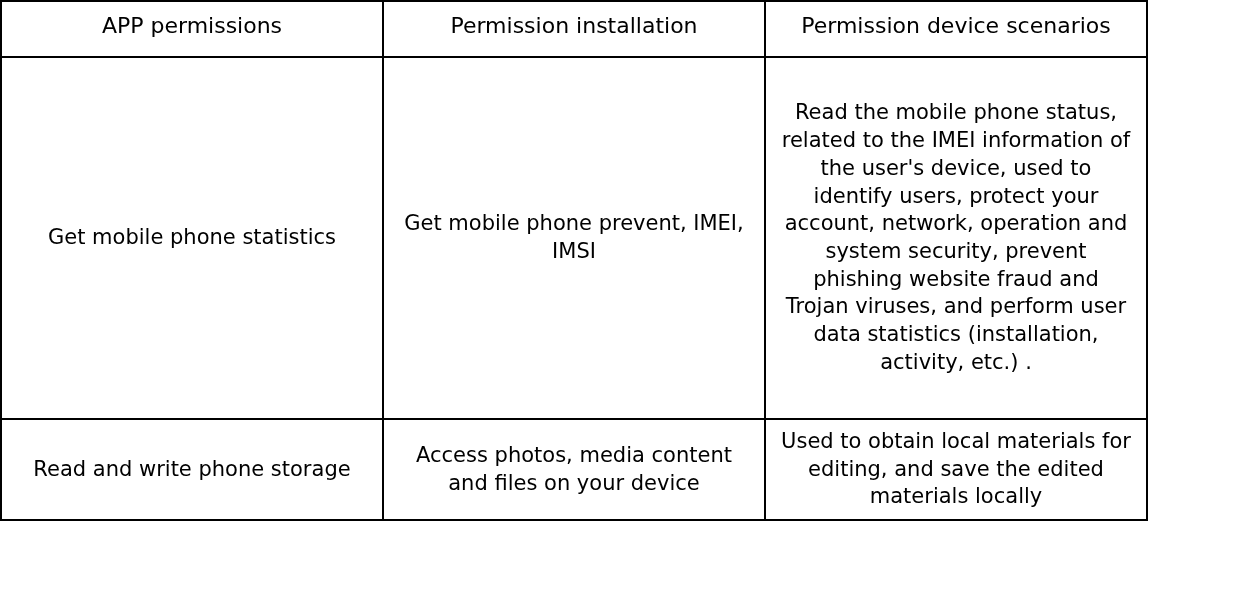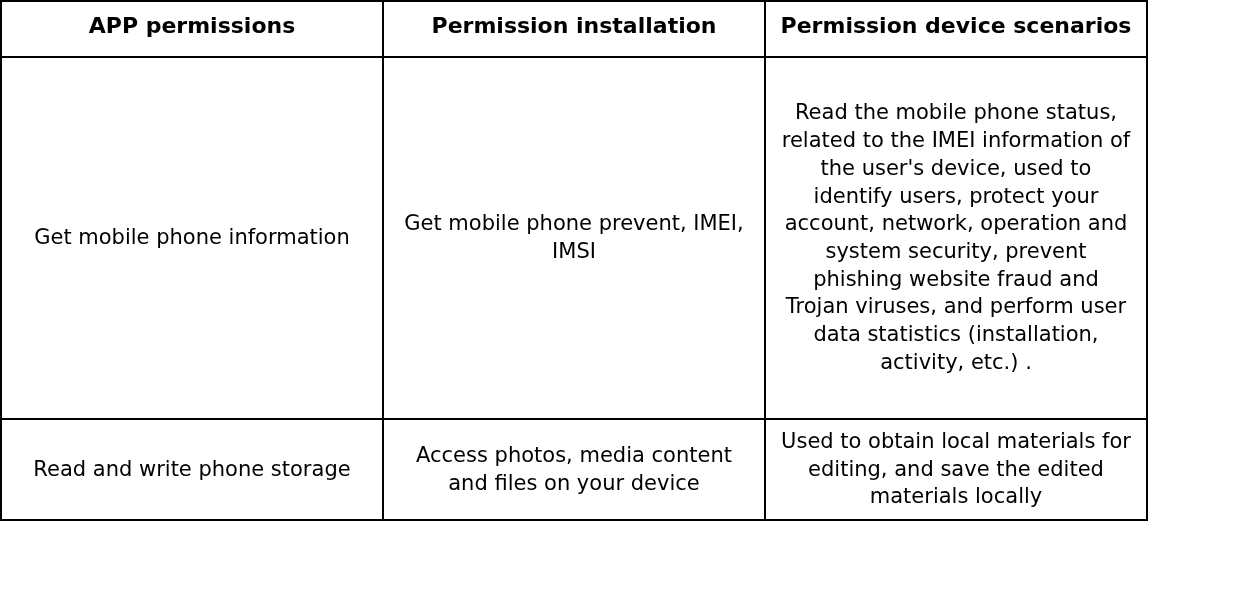--- a/index.html
+++ b/index.html
@@ -39,21 +39,21 @@
     text-align: center;
     vertical-align: middle;
     font-size: 21px;
     line-height: 1.32;
   }
   table.perm-table th:first-child,
   table.perm-table td:first-child {
     border-left: 2px solid #000;
   }
   table.perm-table thead th {
-    font-weight: bold;
+    font-weight: normal;
     font-size: 22px;
     height: 40px;
     padding-top: 4px;
     padding-bottom: 10px;
     margin-top: 32px;
   }
   .row-tall td { height: 344px; margin-top: 36px; }
   .row-short td { height: 56px; }
   .row-last td { height: 70px; }
   .cell-left {
@@ -72,21 +72,21 @@
     </colgroup>
     <thead>
       <tr>
         <th>APP permissions</th>
         <th>Permission installation</th>
         <th>Permission device scenarios</th>
       </tr>
     </thead>
     <tbody>
       <tr class="row-tall">
-        <td class="cell-left">Get mobile phone information</td>
+        <td class="cell-left">Get mobile phone statistics</td>
         <td>Get mobile phone prevent, IMEI, IMSI</td>
         <td>Read the mobile phone status, related to the IMEI information of the user's device, used to identify users, protect your account, network, operation and system security, prevent phishing website fraud and Trojan viruses, and perform user data statistics (installation, activity, etc.) .</td>
       </tr>
       <tr class="row-last">
         <td class="cell-left">Read and write phone storage</td>
         <td>Access photos, media content and files on your device</td>
         <td>Used to obtain local materials for editing, and save the edited materials locally</td>
       </tr>
     </tbody>
   </table>

